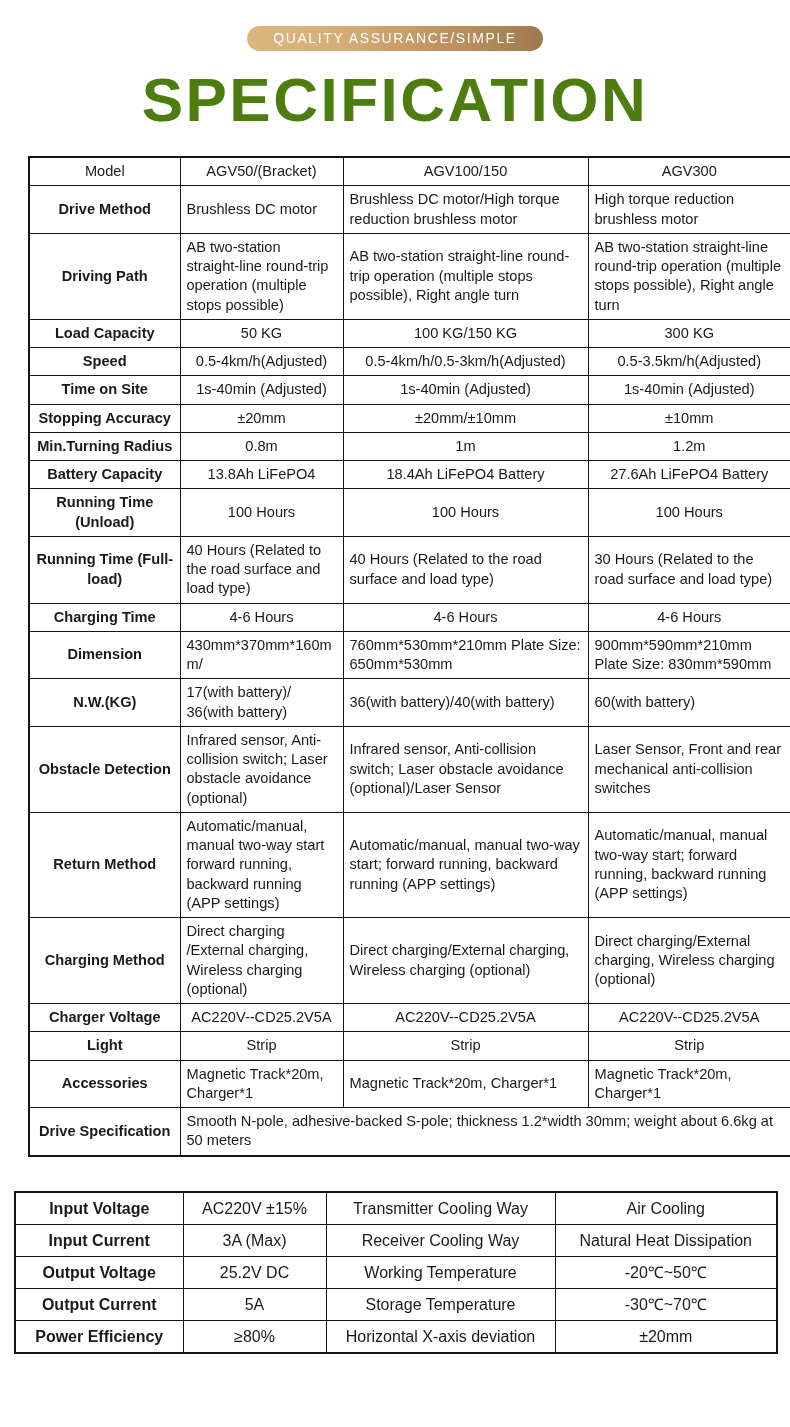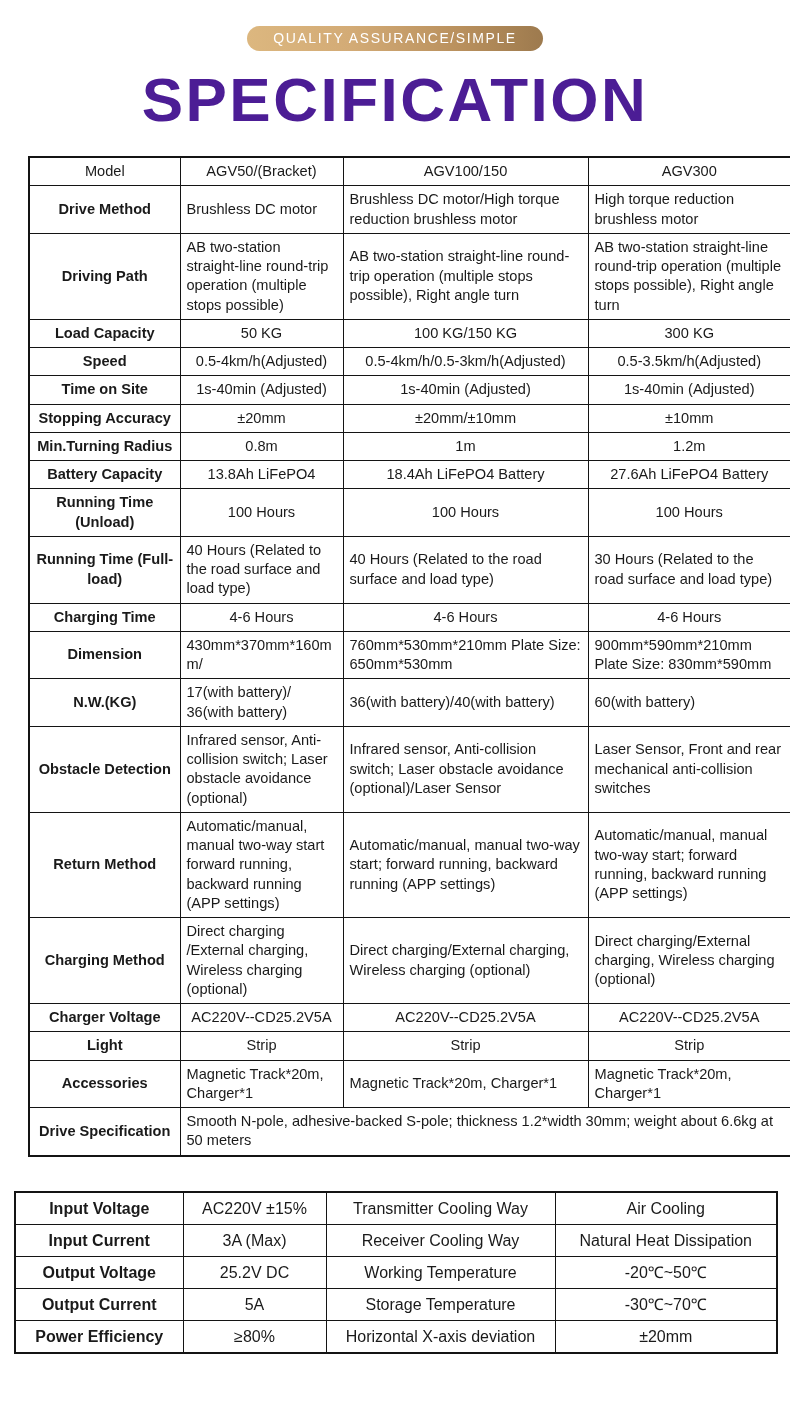--- a/index.html
+++ b/index.html
@@ -31,21 +31,21 @@
     font-weight: 400;
     letter-spacing: 1.6px;
     line-height: 1;
     white-space: nowrap;
   }
   .title {
     margin-top: 16px;
     font-size: 62px;
     font-weight: 700;
     letter-spacing: 2.5px;
-    color: #4c1d95;
+    color: #4d7c0f;
     line-height: 1.05;
     font-family: "Liberation Sans", sans-serif;
   }
 
   
   .table-wrap {
     margin: 0 14px;
   }
   #spec-table-wrap { margin-top: 24px; padding-left: 14px; }
   #power-table-wrap { margin-top: 34px; }

